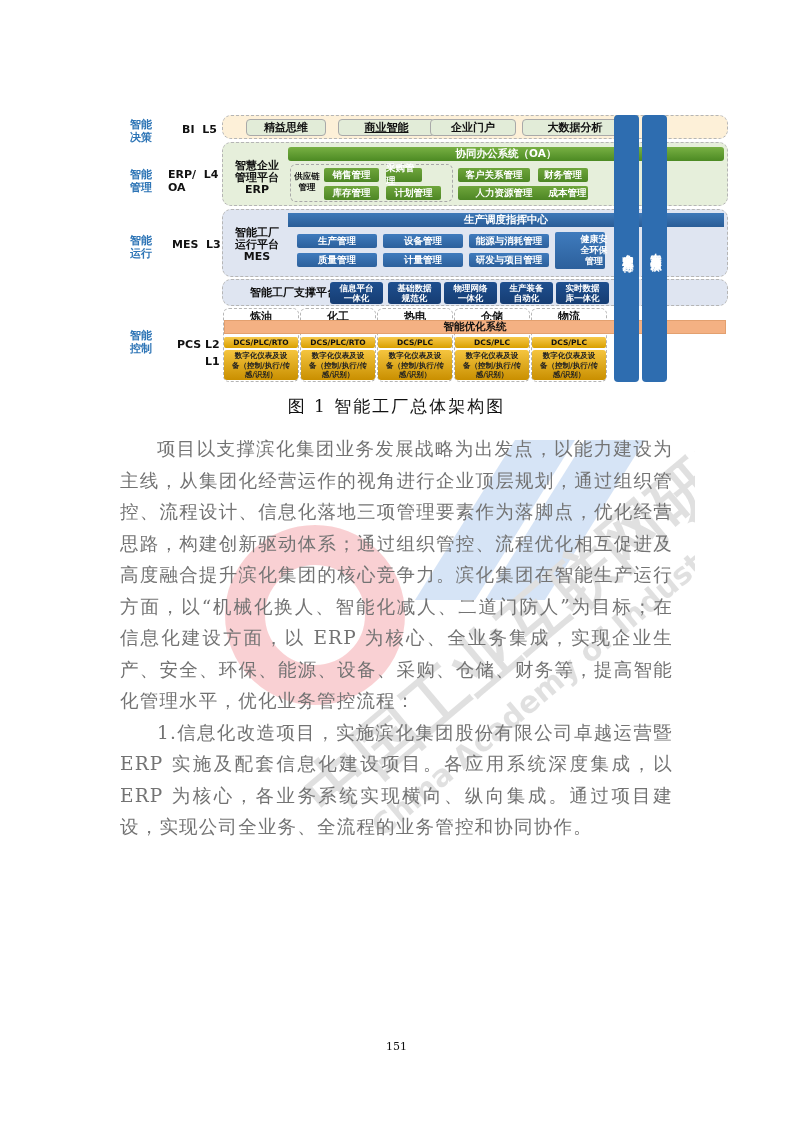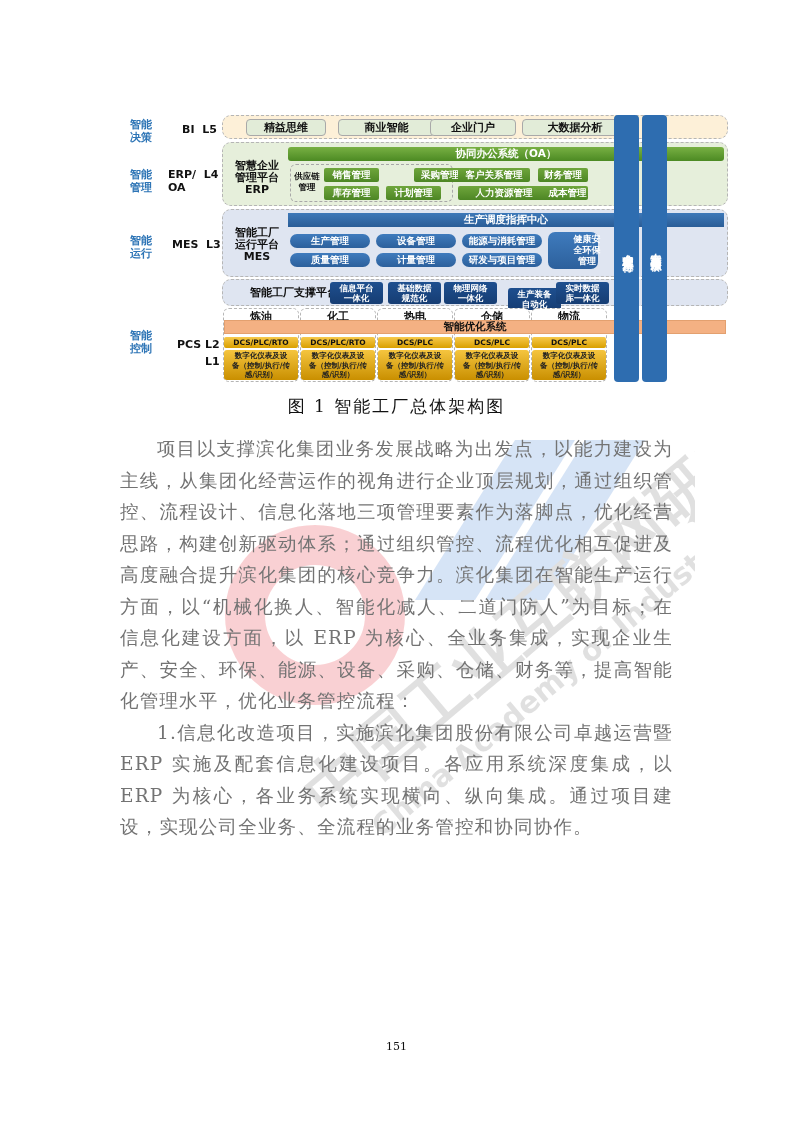--- a/index.html
+++ b/index.html
@@ -26,22 +26,22 @@
     display:flex; align-items:center; justify-content:center; }
   .gbox { position: absolute; height: 14px; border-radius: 2px; background: linear-gradient(#6fa63c,#4d8624);
     color: #fff; font-size: 9.5px; font-weight: bold; display:flex; align-items:center; justify-content:center; }
   .subband { position: absolute; border: 1px dashed #a8a8a8; border-radius: 6px; }
 
   .platform-title { position: absolute; font-size: 11px; font-weight: bold; text-align: center; line-height: 12px; color:#111; }
 
   .blue-bar { position: absolute; left: 168px; top: 101px; width: 436px; height: 14px; border-radius: 0;
     background: linear-gradient(#3d78b8, #2a5d97); color: #fff; font-size: 10.5px; font-weight: bold;
     display:flex; align-items:center; justify-content:center; }
-  .bbox { position: absolute; height: 14px; border-radius: 7px; background: linear-gradient(#3f7bbd,#2c609c);
-    color: #fff; font-size: 9.5px; font-weight: bold; display:flex; align-items:center; justify-content:center; }
+  .bbox { position: absolute; height: 14px; border-radius: 2px; background: linear-gradient(#3f7bbd,#2c609c);
+    color: #fff; font-size: 9.5px; font-weight: bold; display:flex; align-items:center; justify-content:center;margin-left:7px; }
   .nbox { position: absolute; height: 22px; top: 170px; width: 53px; border-radius: 3px;
     background: linear-gradient(#1e4f8f,#163d73); color: #fff; font-size: 8.5px; font-weight: bold; line-height: 10px;
     display:flex; align-items:center; justify-content:center; text-align:center; }
 
   .pcs-col { position: absolute; top: 196px; width: 76px; height: 74px; border: 1px dashed #b5b5b5; border-radius: 6px; background: #fff; }
   .pcs-title { position: absolute; top: 197px; width: 76px; text-align: center; font-size: 11px; font-weight: bold; color:#111; }
   .opt-bar { position: absolute; left: 104px; top: 208px; width: 502px; height: 14px; background: #f4b183;
     border: 1px solid #e3a06f; font-size: 10.5px; font-weight: bold; display:flex; align-items:center; justify-content:center; color:#111; }
   .dcs { position: absolute; top: 225px; width: 74px; height: 11px; background: linear-gradient(#f7c94b,#d9a000);
     border-radius: 2px; font-size: 7.5px; font-weight: bold; display:flex; align-items:center; justify-content:center; color:#111; }
@@ -94,34 +94,34 @@
 运行</div>
   <div class="lbl dark" style="left:52px; top:126px; white-space:pre;">MES  L3</div>
 
   <div class="lbl blue" style="left:10px; top:217px; white-space:pre;">智能
 控制</div>
   <div class="lbl dark" style="left:57px; top:224px; white-space:pre; text-align:right; line-height:17px;">PCS L2
 L1</div>
 
   <div class="band l5"></div>
   <div class="pill-l5" style="left:126px; width:80px;">精益思维</div>
-  <div class="pill-l5" style="left:218px; width:97px;">商业智能</div>
+  <div class="pill-l5" style="left:218px; width:97px;text-decoration:underline;">商业智能</div>
   <div class="pill-l5" style="left:310px; width:86px;">企业门户</div>
   <div class="pill-l5" style="left:402px; width:106px;">大数据分析</div>
 
   <div class="band l4"></div>
   <div class="platform-title" style="left:106px; top:48px; width:62px; white-space:pre;">智慧企业
 管理平台
 ERP</div>
   <div class="green-bar">协同办公系统（OA）</div>
   <div class="subband" style="left:170px; top:52px; width:163px; height:38px;"></div>
   <div class="platform-title" style="left:172px; top:59px; width:30px; font-size:8.5px; line-height:11px; white-space:pre;">供应链
 管理</div>
   <div class="gbox" style="left:204px; top:56px; width:55px;">销售管理</div>
-  <div class="gbox" style="left:266px; top:56px; width:52px;margin-left:28px;">采购管理</div>
+  <div class="gbox" style="left:266px; top:56px; width:36px;">采购管理</div>
   <div class="gbox" style="left:204px; top:74px; width:55px;">库存管理</div>
   <div class="gbox" style="left:266px; top:74px; width:55px;">计划管理</div>
   <div class="gbox" style="left:338px; top:56px; width:72px;">客户关系管理</div>
   <div class="gbox" style="left:418px; top:56px; width:50px;">财务管理</div>
   <div class="gbox" style="left:338px; top:74px; width:92px;">人力资源管理</div>
   <div class="gbox" style="left:418px; top:74px; width:50px;padding-left:9px;">成本管理</div>
 
   <div class="band l3"></div>
   <div class="platform-title" style="left:106px; top:115px; width:62px; white-space:pre;">智能工厂
 运行平台
@@ -138,21 +138,21 @@
 管理</div>
 
   <div class="band sup"></div>
   <div class="platform-title" style="left:108px; top:175px; width:100px;margin-left:16px;">智能工厂支撑平台</div>
   <div class="nbox" style="left:210px; white-space:pre;">信息平台
 一体化</div>
   <div class="nbox" style="left:268px; white-space:pre;">基础数据
 规范化</div>
   <div class="nbox" style="left:324px; white-space:pre;">物理网络
 一体化</div>
-  <div class="nbox" style="left:388px; white-space:pre;margin-top:6px;">生产装备
+  <div class="nbox" style="left:380px; white-space:pre;">生产装备
 自动化</div>
   <div class="nbox" style="left:436px; white-space:pre;">实时数据
 库一体化</div>
 
   <div class="pcs-col" style="left:103px;"></div>
   <div class="pcs-col" style="left:180px;"></div>
   <div class="pcs-col" style="left:257px;"></div>
   <div class="pcs-col" style="left:334px;"></div>
   <div class="pcs-col" style="left:411px;"></div>
   <div class="pcs-title" style="left:103px;">炼油</div>

